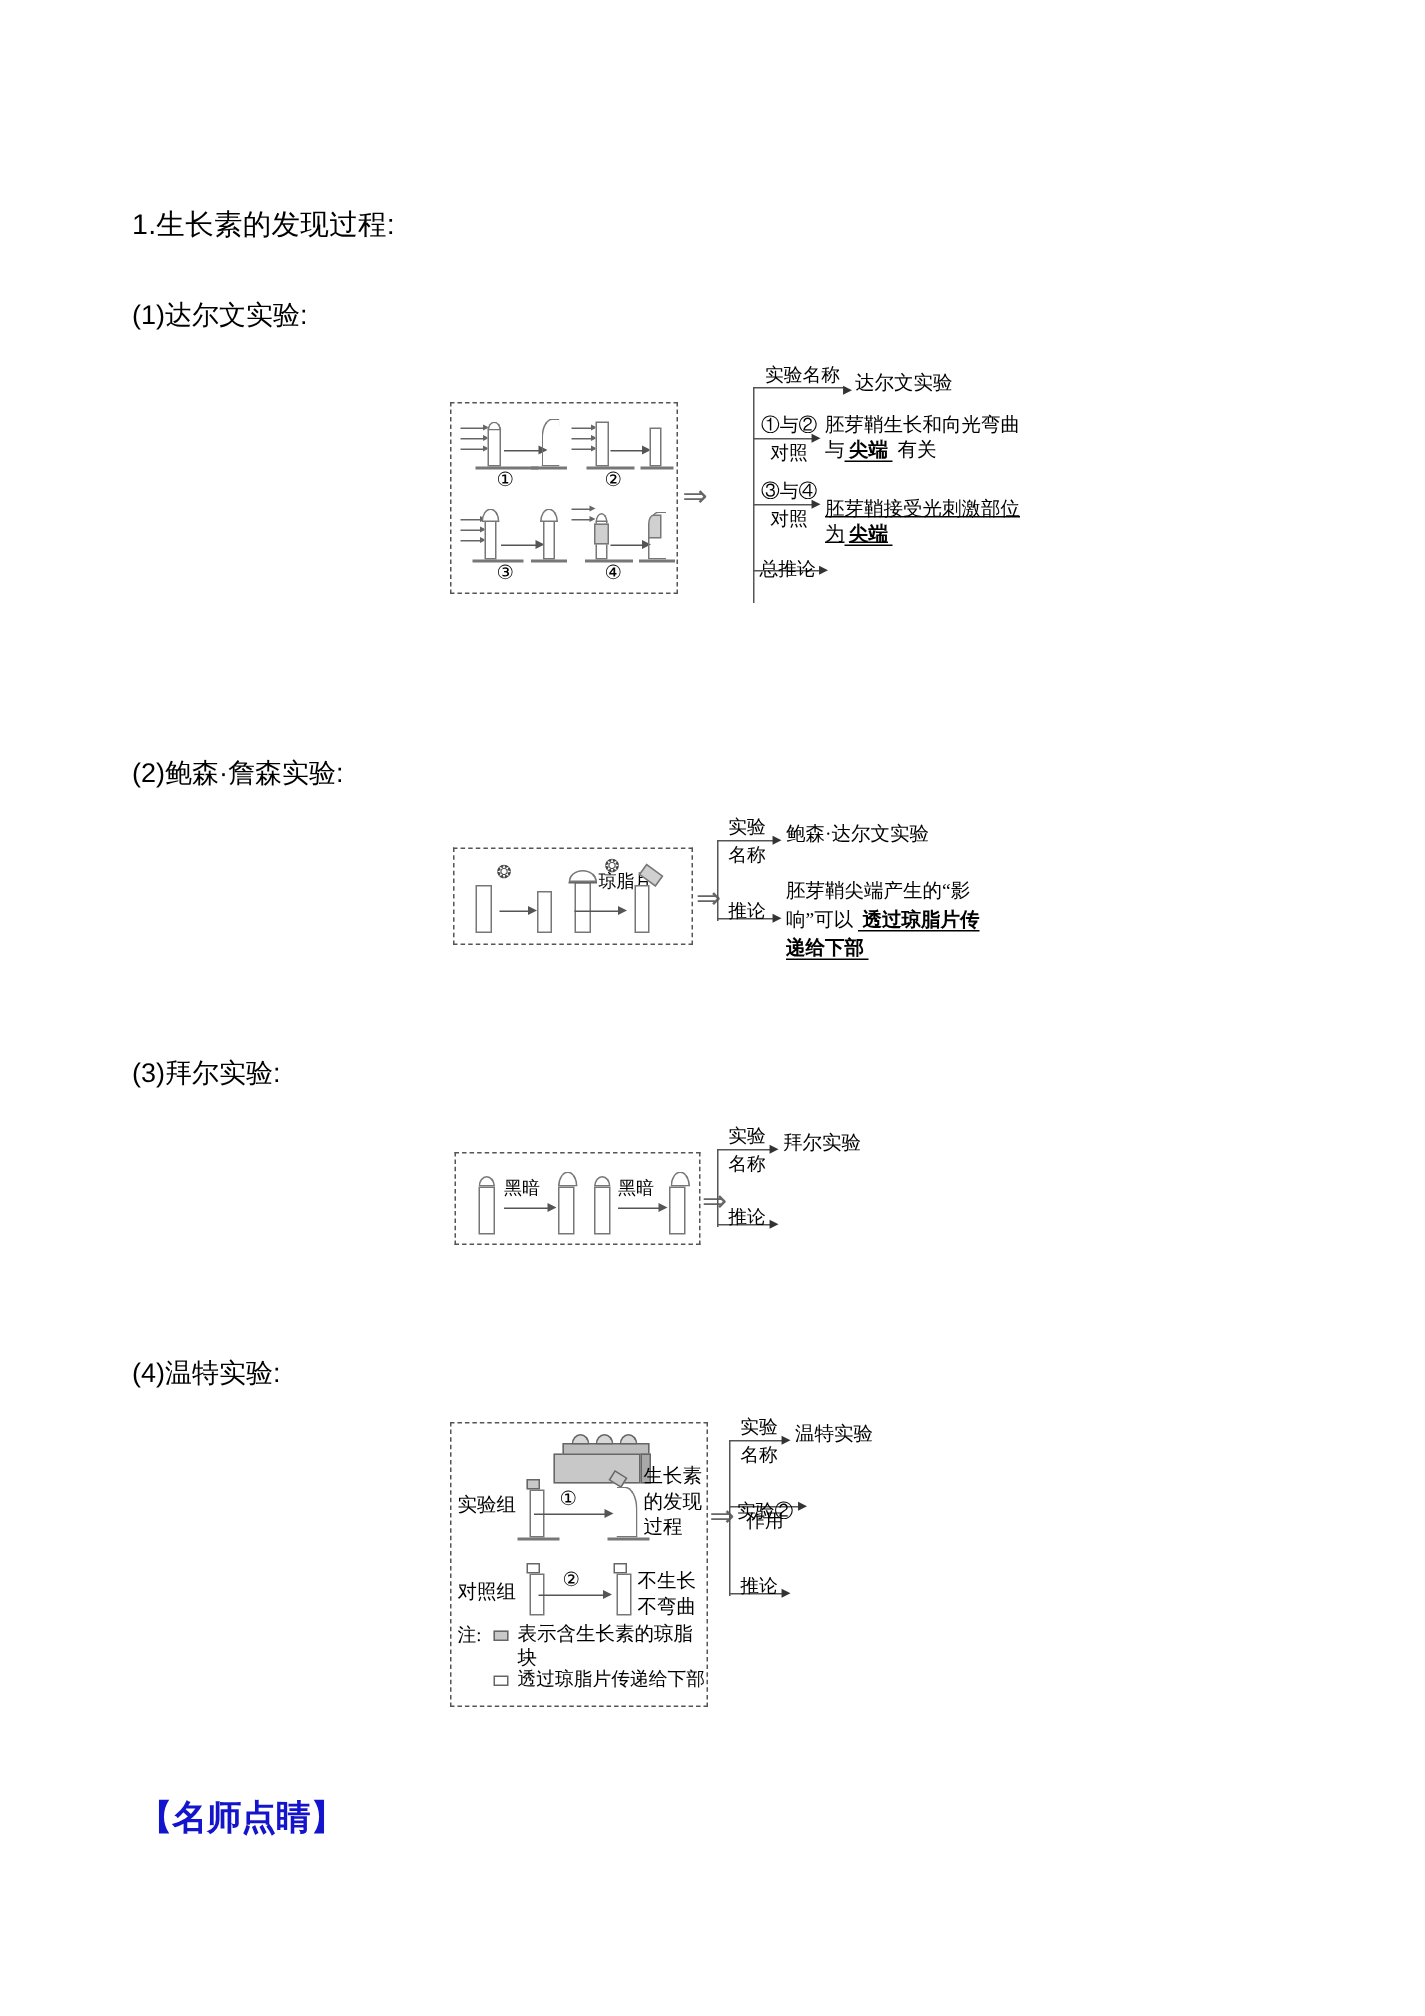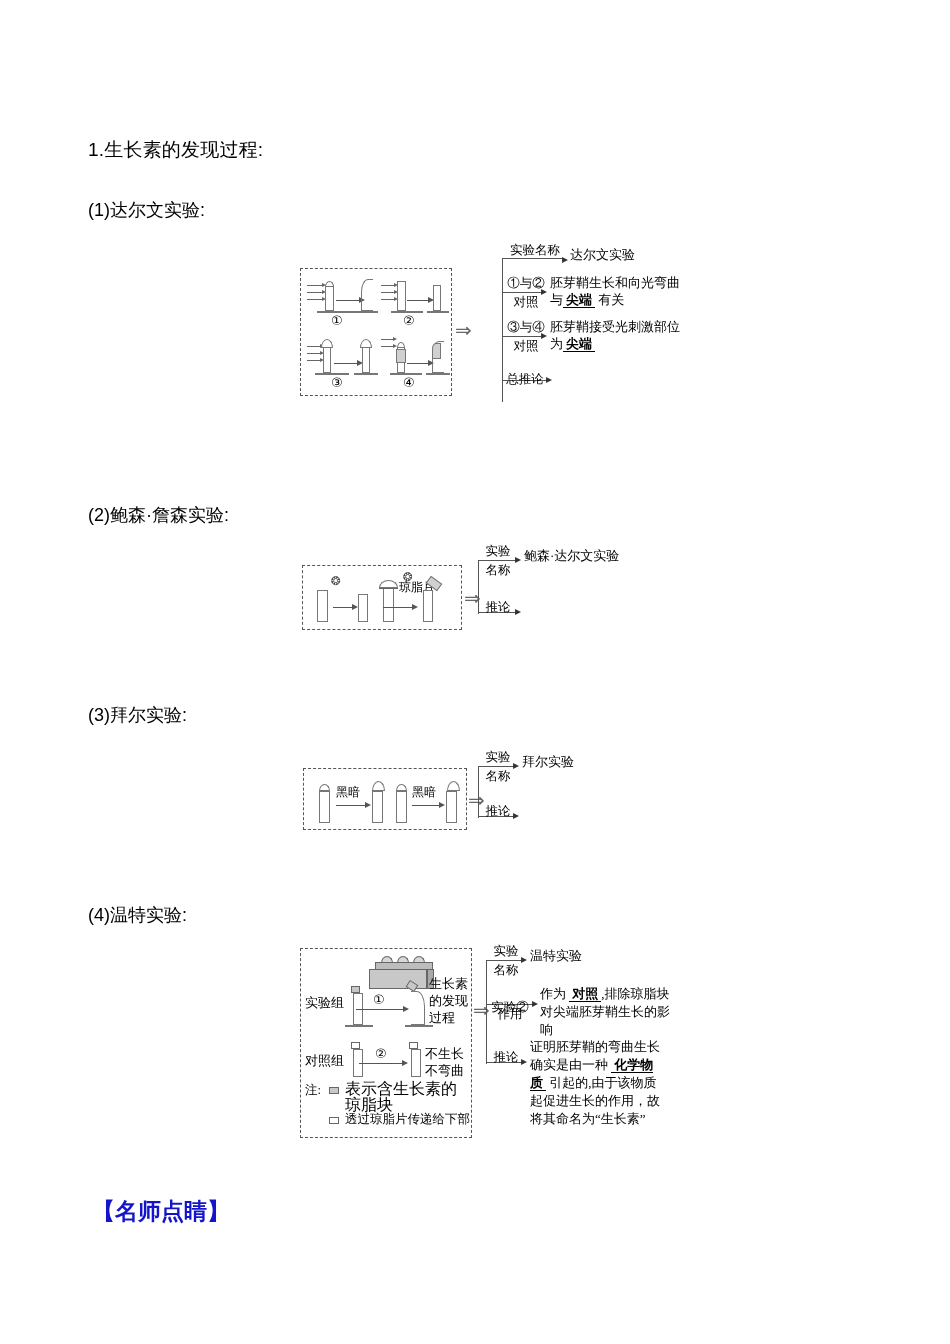--- a/index.html
+++ b/index.html
@@ -294,21 +294,21 @@
       <div class="lbl" style="left:2px; top:24px; width:44px;">①与②</div>
       <div class="lbl" style="left:2px; top:43px; width:44px;">对照</div>
       <div class="arrowto" style="left:39px; top:33px;">▸</div>
       <div class="val w" style="left:48px; top:22px; width:132px;">
         <span>胚芽鞘生长和向光弯曲与</span><span class="fill">尖端</span> <span>有关</span>
       </div>
 
       <div class="lbl" style="left:2px; top:68px; width:44px;">③与④</div>
       <div class="lbl" style="left:2px; top:87px; width:44px;">对照</div>
       <div class="arrowto" style="left:39px; top:77px;">▸</div>
-      <div class="val w" style="left:48px; top:66px; width:132px;">
+      <div class="val w" style="left:48px; top:78px; width:132px;text-decoration:underline;">
         <span>胚芽鞘接受光刺激部位为</span><span class="fill">尖端</span>
       </div>
 
       <div class="lbl" style="left:-2px; top:120px; width:50px;">总推论</div>
       <div class="arrowto" style="left:44px; top:121px;">▸</div>
     </div>
   </div>
 
   <div class="h-sub" style="top:503px;">(2)鲍森·詹森实验:</div>
 
@@ -340,20 +340,23 @@
 
       <div class="lbl" style="left:0px; top:-8px; width:40px;">实验</div>
       <div class="lbl" style="left:0px; top:11px; width:40px;">名称</div>
       <div class="arrowto" style="left:37px; top:1px;">▸</div>
       <div class="val" style="left:46px; top:-5px;">
         <span>鲍森·达尔文实验</span>
       </div>
 
       <div class="lbl" style="left:0px; top:48px; width:40px;">推论</div>
       <div class="arrowto" style="left:37px; top:53px;">▸</div>
+      <div class="val w" style="left:46px; top:32px; width:140px; line-height:19px;">
+        <span>胚芽鞘尖端产生的“影响”可以</span> <span class="fill">透过琼脂片传递给下部</span>
+      </div>
     </div>
   </div>
 
   <div class="h-sub" style="top:703px;">(3)拜尔实验:</div>
 
   <div class="fig">
     <div class="dashbox" style="left:303px; top:768px; width:164px; height:62px;">
 
       <div class="stem" style="left:15px; top:22px; width:11px; height:32px;"></div>
       <div class="cap" style="left:15px; top:15px; width:11px; height:7px;"></div>
@@ -423,21 +426,21 @@
       <div class="agarblk empty" style="left:50px; top:93px; width:9px; height:7px;"></div>
       <div class="hline" style="left:58px; top:114px; width:44px;"></div>
       <div class="htip" style="left:101px; top:110.8px;"></div>
       <div class="circnum" style="left:74px; top:98px;">②</div>
       <div class="stem" style="left:110px; top:100px; width:10px; height:28px;"></div>
       <div class="agarblk empty" style="left:108px; top:93px; width:9px; height:7px;"></div>
       <div class="smalltxt wrap" style="left:124px; top:96px; width:46px; font-size:13px; line-height:17px;">不生长不弯曲</div>
 
       <div class="smalltxt" style="left:4px; top:134px; font-size:12.5px;">注:</div>
       <div class="agarblk" style="left:28px; top:138px; width:10px; height:7px;"></div>
-      <div class="smalltxt wrap" style="left:44px; top:132px; width:126px; font-size:16px; line-height:16px;">表示含生长素的琼脂块</div>
+      <div class="smalltxt wrap" style="left:44px; top:132px; width:126px; font-size:13px; line-height:16px;">表示含生长素的琼脂块</div>
       <div class="agarblk empty" style="left:28px; top:168px; width:10px; height:7px;"></div>
       <div class="smalltxt wrap" style="left:44px; top:162px; width:126px; font-size:12.5px; line-height:16px;">透过琼脂片传递给下部</div>
     </div>
 
     <div class="bigarrow" style="left:473px; top:1000px;">⇒</div>
 
     <div class="tree" style="left:486px; top:952px; width:180px; height:200px;">
       <div class="spine" style="top:8px; height:104px;"></div>
       <div class="rowline" style="left:0; top:8px; width:36px;"></div>
       <div class="rowline" style="left:0; top:52px; width:48px;"></div>
@@ -446,27 +449,21 @@
       <div class="lbl" style="left:0px; top:-8px; width:40px;">实验</div>
       <div class="lbl" style="left:0px; top:11px; width:40px;">名称</div>
       <div class="arrowto" style="left:35px; top:1px;">▸</div>
       <div class="val" style="left:44px; top:-5px;">
         <span>温特实验</span>
       </div>
 
       <div class="lbl" style="left:-2px; top:48px; width:52px;">实验②</div>
       <div class="lbl" style="left:-2px; top:55px; width:52px;">作用</div>
       <div class="arrowto" style="left:46px; top:45px;">▸</div>
-      <div class="val w" style="left:54px; top:33px; width:130px; line-height:18px;">
-        <span>作为</span> <span class="fill">对照</span><span>,排除琼脂块对尖端胚芽鞘生长的影响</span>
-      </div>
 
       <div class="lbl" style="left:0px; top:98px; width:40px;">推论</div>
       <div class="arrowto" style="left:35px; top:103px;">▸</div>
-      <div class="val w" style="left:44px; top:86px; width:136px; line-height:18px;">
-        <span>证明胚芽鞘的弯曲生长确实是由一种</span> <span class="fill">化学物质</span> <span>引起的,由于该物质起促进生长的作用，故将其命名为“生长素”</span>
-      </div>
     </div>
   </div>
 
   <div class="h-blue" style="top:1196px;">【名师点睛】</div>
 
 </div>
 
 </body></html>

